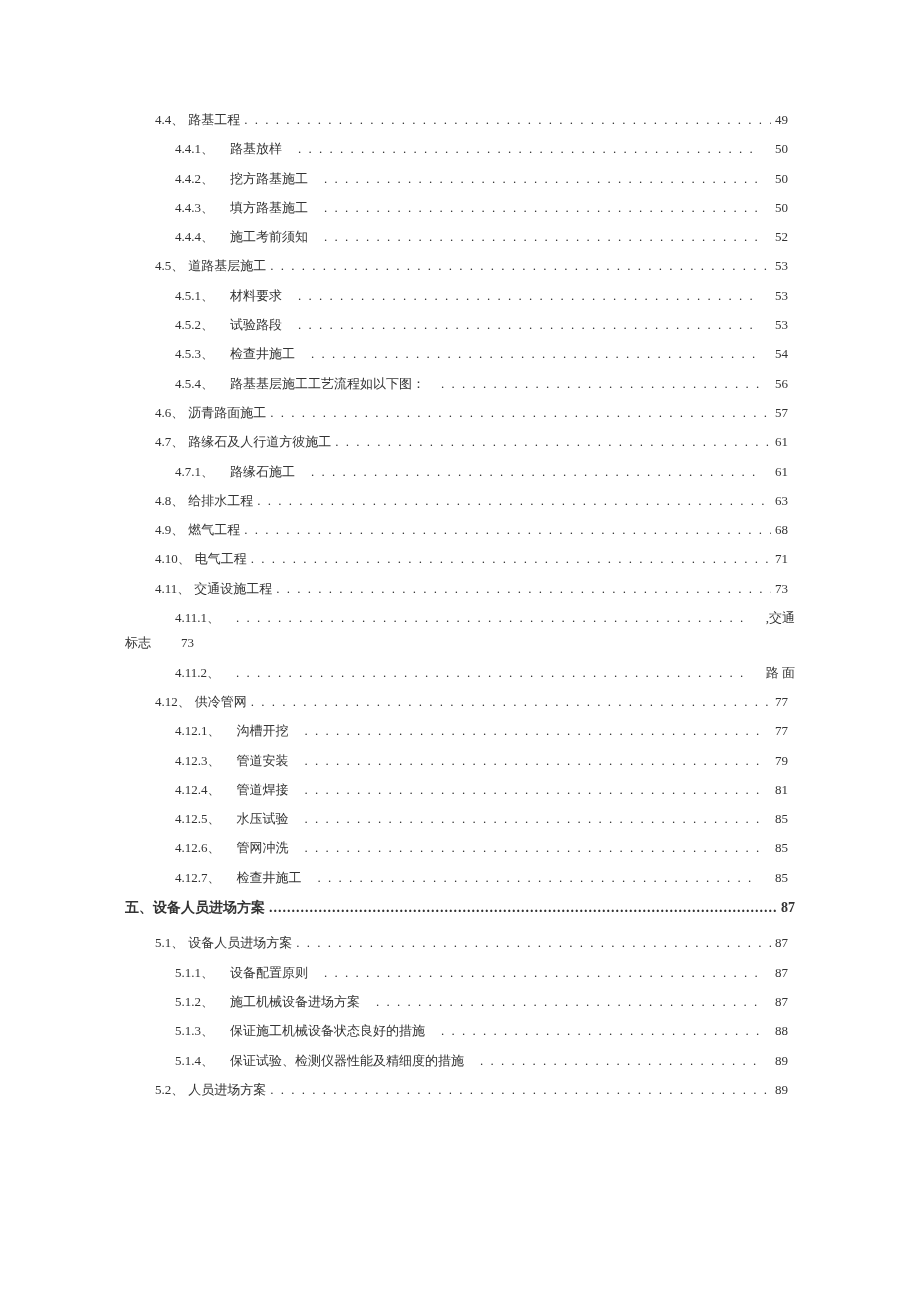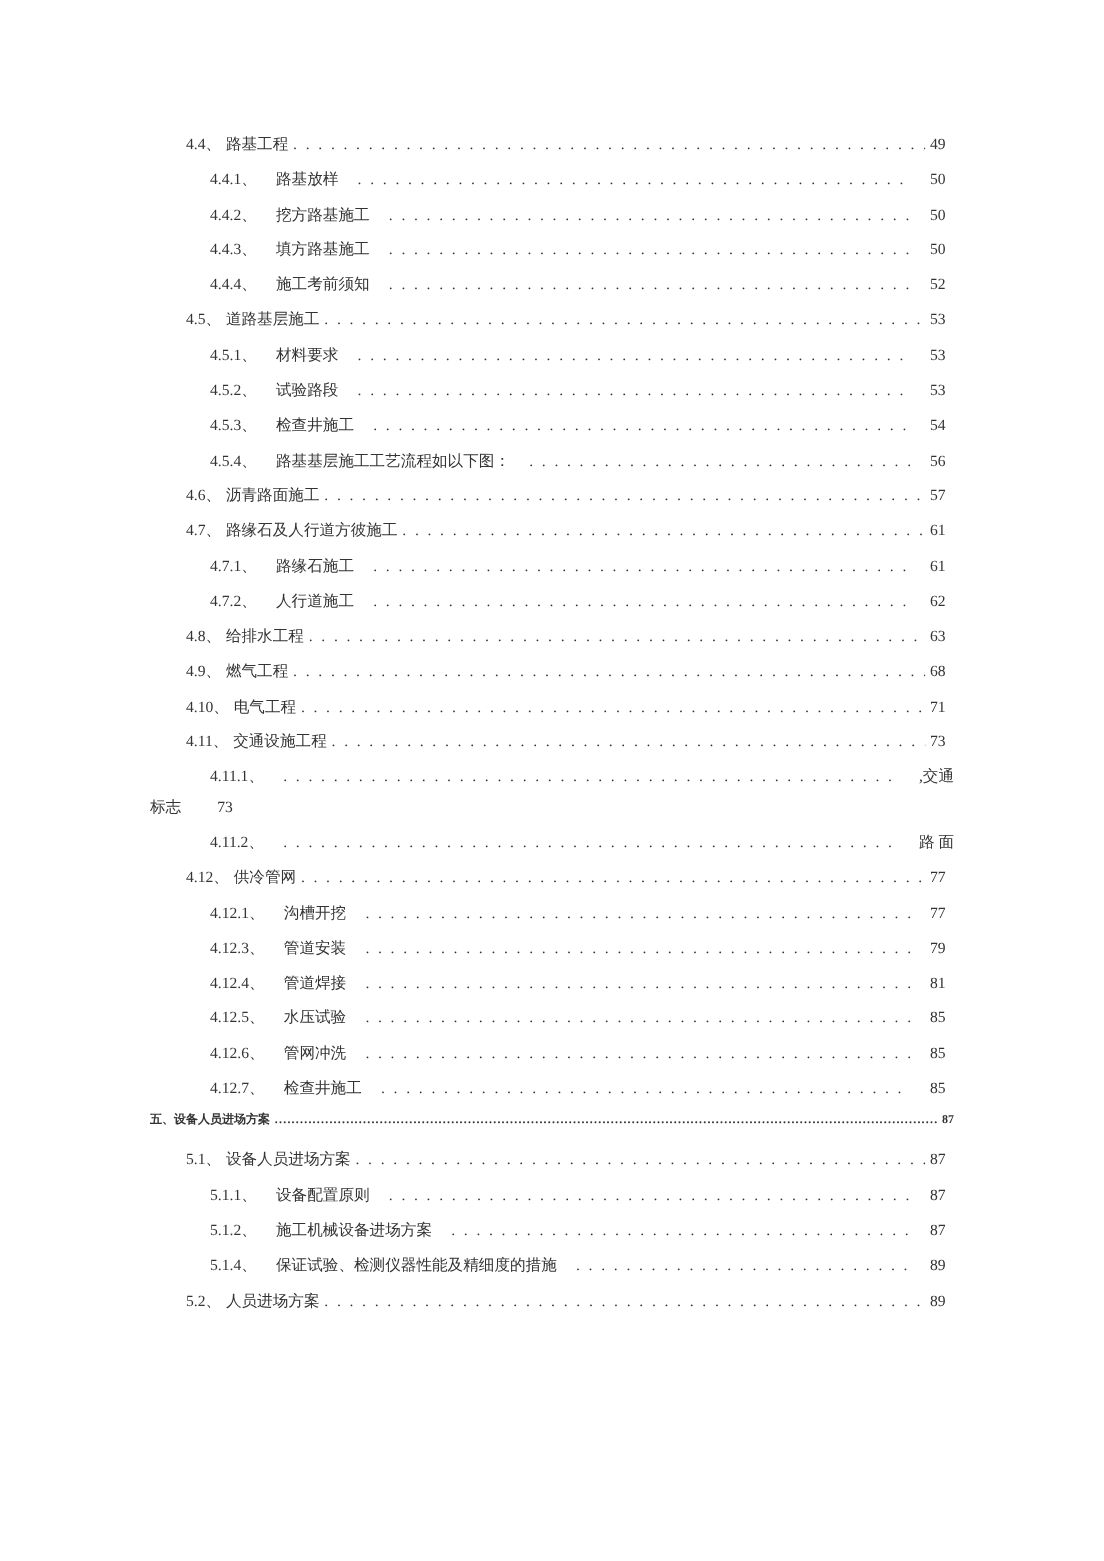--- a/index.html
+++ b/index.html
@@ -45,21 +45,21 @@
     }
     .toc-entry .page {
       flex-shrink: 0;
       min-width: 20px;
       text-align: left;
     }
     .lvl-0 { padding-left: 30px; }
     .lvl-1 { padding-left: 50px; gap: 12px; }
     .heading {
       font-weight: bold;
-      font-size: 10px;
+      font-size: 14px;
       margin-bottom: 14px;
       display: flex;
       align-items: baseline;
       white-space: nowrap;
     }
     .heading .title { flex-shrink: 0; }
     .heading .dots {
       flex: 1;
       overflow: hidden;
       margin: 0 4px;
@@ -153,26 +153,20 @@
       <span class="title">路缘石及人行道方彼施工</span>
       <span class="dots"></span>
       <span class="page">61</span>
     </div>
     <div class="toc-entry lvl-1">
       <span class="num">4.7.1、</span>
       <span class="title">路缘石施工</span>
       <span class="dots"></span>
       <span class="page">61</span>
     </div>
-    <div class="toc-entry lvl-1">
-      <span class="num">4.7.2、</span>
-      <span class="title">人行道施工</span>
-      <span class="dots"></span>
-      <span class="page">62</span>
-    </div>
     <div class="toc-entry lvl-0">
       <span class="num">4.8、</span>
       <span class="title">给排水工程</span>
       <span class="dots"></span>
       <span class="page">63</span>
     </div>
     <div class="toc-entry lvl-0">
       <span class="num">4.9、</span>
       <span class="title">燃气工程</span>
       <span class="dots"></span>
@@ -258,20 +252,26 @@
       <span class="num">5.1.1、</span>
       <span class="title">设备配置原则</span>
       <span class="dots"></span>
       <span class="page">87</span>
     </div>
     <div class="toc-entry lvl-1">
       <span class="num">5.1.2、</span>
       <span class="title">施工机械设备进场方案</span>
       <span class="dots"></span>
       <span class="page">87</span>
+    </div>
+    <div class="toc-entry lvl-1">
+      <span class="num">5.1.3、</span>
+      <span class="title">保证施工机械设备状态良好的措施</span>
+      <span class="dots"></span>
+      <span class="page">88</span>
     </div>
     <div class="toc-entry lvl-1">
       <span class="num">5.1.4、</span>
       <span class="title">保证试验、检测仪器性能及精细度的措施</span>
       <span class="dots"></span>
       <span class="page">89</span>
     </div>
     <div class="toc-entry lvl-0">
       <span class="num">5.2、</span>
       <span class="title">人员进场方案</span>

